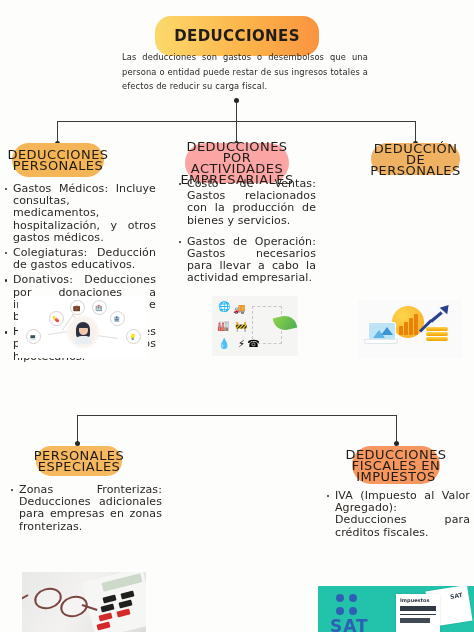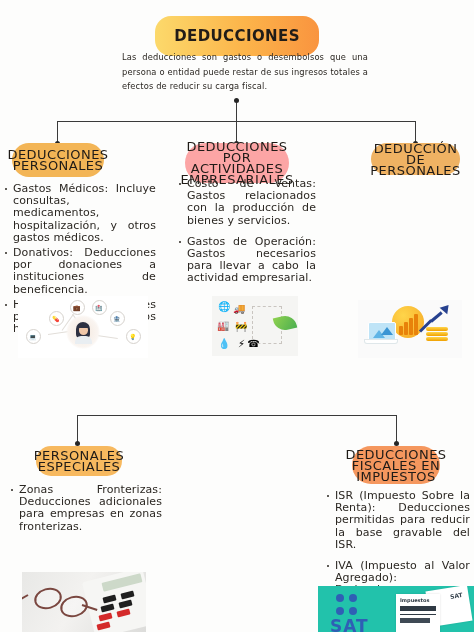--- a/index.html
+++ b/index.html
@@ -352,20 +352,21 @@
 <div class="dot" style="left:234px; top:141px;"></div>
 <div class="dot" style="left:413px; top:141px;"></div>
 
 <div class="pill" style="left:12px; top:143px; width:92px; height:34px; background:#f3b556;">
   <span>DEDUCCIONES PERSONALES</span>
 </div>
 
 <div class="bullets" style="left:4px; top:183px; width:152px;">
   <ul>
     <li>Gastos Médicos: Incluye consultas, medicamentos, hospitalización, y otros gastos médicos.</li>
+    <li>Colegiaturas: Deducción de gastos educativos.</li>
     <li>Donativos: Deducciones por donaciones a instituciones de beneficencia.</li>
     <li>Hipotecas: Intereses pagados por créditos hipotecarios.</li>
   </ul>
 </div>
 
 <div class="illus illus-personal" style="left:18px; top:296px; width:130px; height:62px;">
   <div class="spoke" style="left:30px; top:38px; width:28px; transform:rotate(-8deg);"></div>
   <div class="spoke" style="left:72px; top:38px; width:28px; transform:rotate(8deg);"></div>
   <div class="spoke" style="left:44px; top:34px; width:20px; transform:rotate(-55deg);"></div>
   <div class="spoke" style="left:66px; top:34px; width:20px; transform:rotate(-125deg);"></div>
@@ -469,21 +470,20 @@
   <div class="glasses-arm" style="left:6px; top:22px; width:10px; transform:rotate(150deg);"></div>
   <div class="glasses-arm" style="left:60px; top:32px; width:16px; transform:rotate(18deg);"></div>
 </div>
 
 <div class="pill" style="left:352px; top:446px; width:88px; height:38px; background:#f5975e;">
   <span>DEDUCCIONES FISCALES EN IMPUESTOS</span>
 </div>
 
 <div class="bullets spaced" style="left:326px; top:490px; width:144px;">
   <ul>
-    <li>ISR (Impuesto Sobre la Renta): Deducciones permitidas para reducir la base gravable del ISR.</li>
     <li>IVA (Impuesto al Valor Agregado): Deducciones para créditos fiscales.</li>
   </ul>
 </div>
 
 <div class="sat-card" style="left:318px; top:586px; width:156px; height:46px;">
   <div class="sat-dot" style="left:18px; top:8px;"></div>
   <div class="sat-dot" style="left:31px; top:8px;"></div>
   <div class="sat-dot" style="left:18px; top:21px;"></div>
   <div class="sat-dot" style="left:31px; top:21px;"></div>
   <div class="sat-text" style="left:12px; top:32px;">SAT</div>

